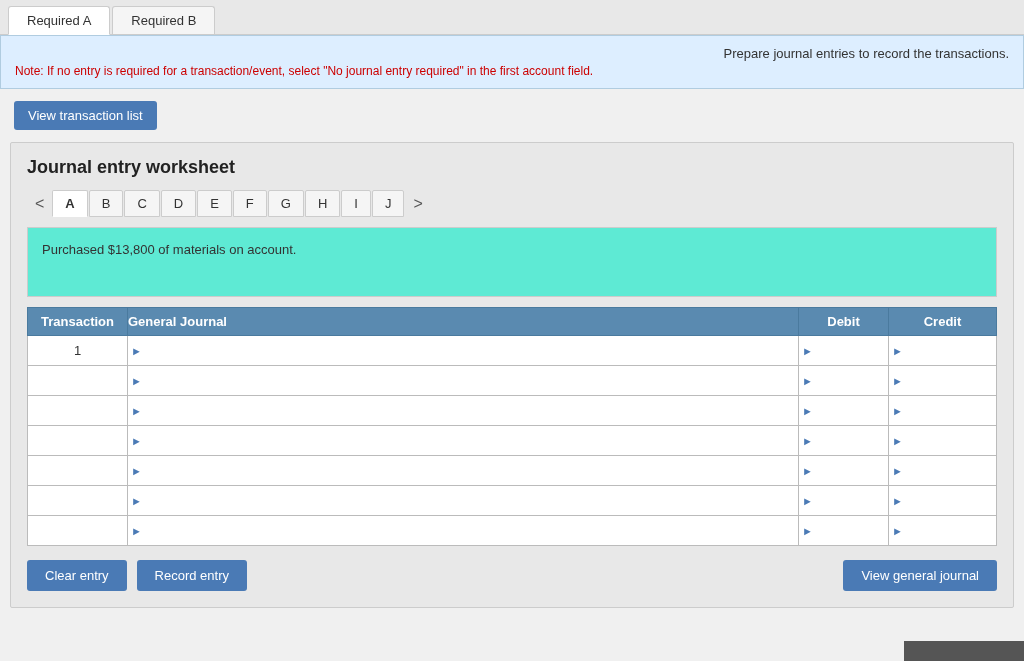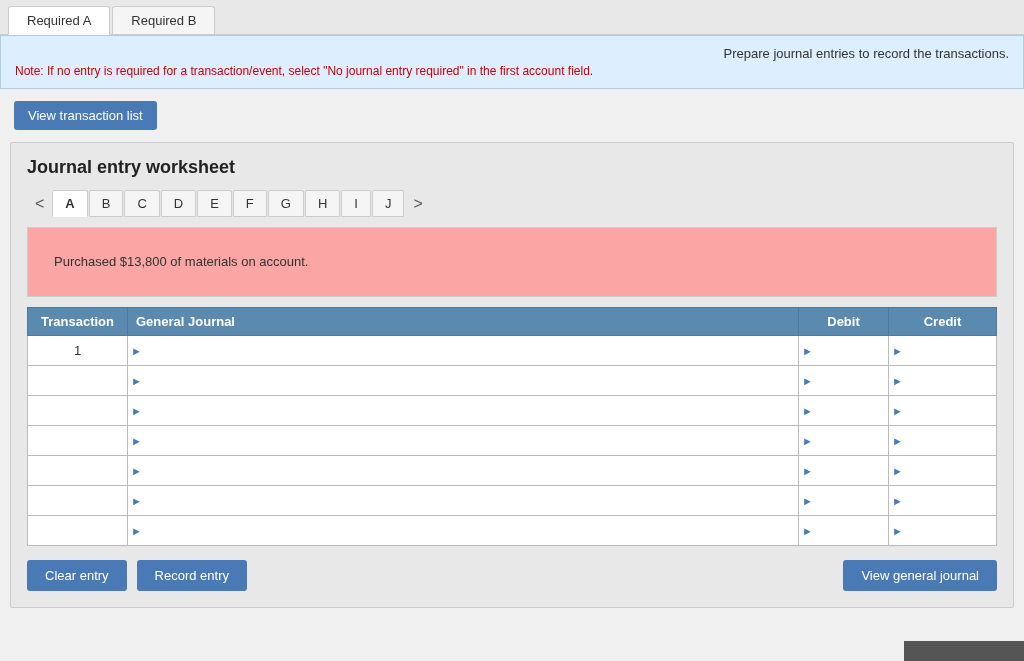--- a/index.html
+++ b/index.html
@@ -105,23 +105,23 @@
       border-radius: 2px 2px 0 0;
     }
     .entry-tab.active {
       background: #fff;
       border-bottom: 1px solid #fff;
       font-weight: bold;
     }
 
     
     .description-box {
-      background: #fca5a5;
+      background: #5eead4;
       border: 1px solid #ccc;
-      padding: 26px;
+      padding: 14px;
       margin-bottom: 10px;
       min-height: 70px;
       font-size: 13px;
       color: #333;
     }
 
     .note-debits {
       color: #cc0000;
       font-size: 12px;
       margin-bottom: 8px;
@@ -130,21 +130,21 @@
     
     .journal-table {
       width: 100%;
       border-collapse: collapse;
       background: #fff;
     }
     .journal-table th {
       background: #5a8ab0;
       color: #fff;
       text-align: left;
-      padding: 6px 8px;
+      padding: 6px 0;
       font-size: 13px;
       border: 1px solid #4a7a9e;
     }
     .journal-table th.center { text-align: center; }
     .journal-table td {
       border: 1px solid #bbb;
       padding: 0;
       height: 30px;
     }
     .journal-table td.transaction-num {

